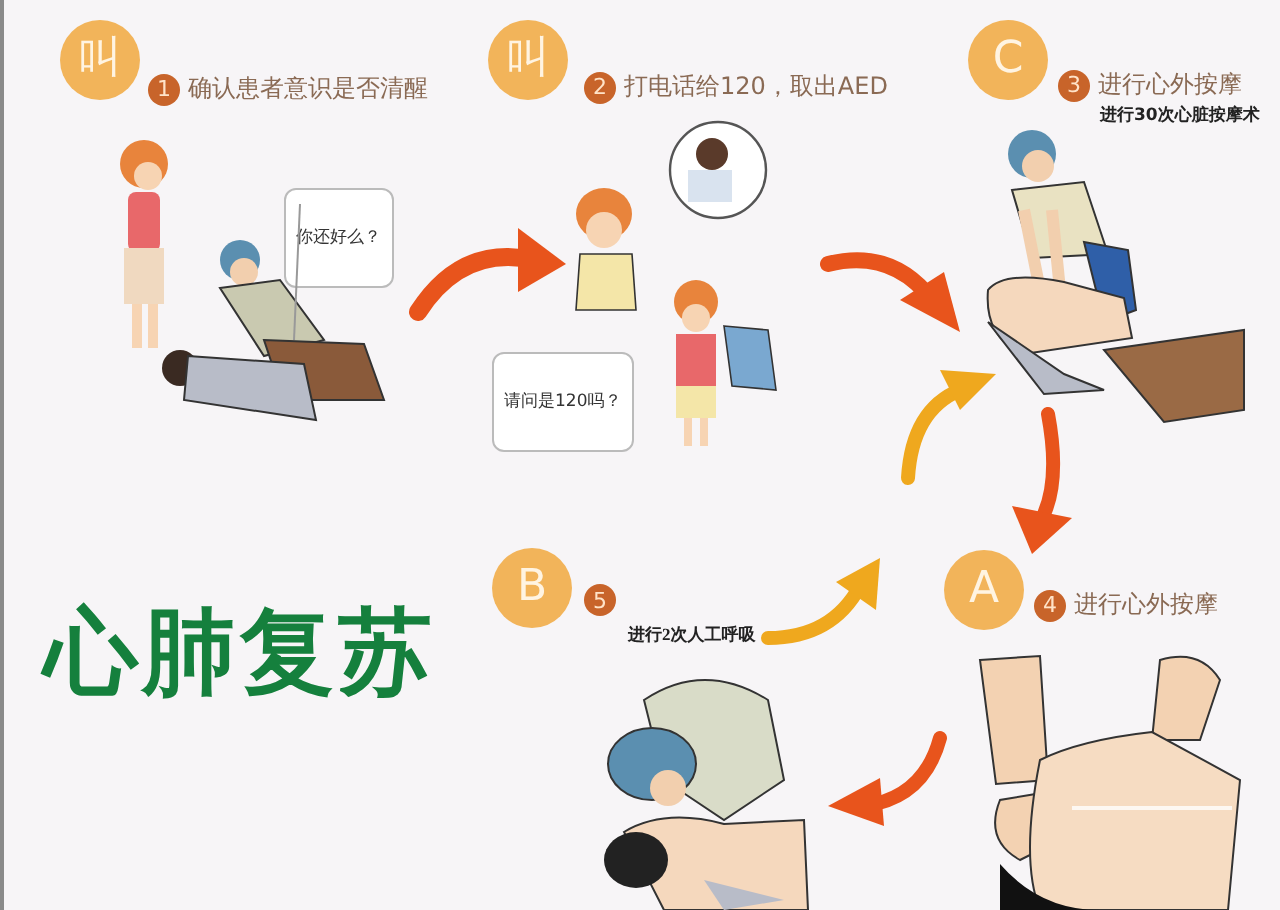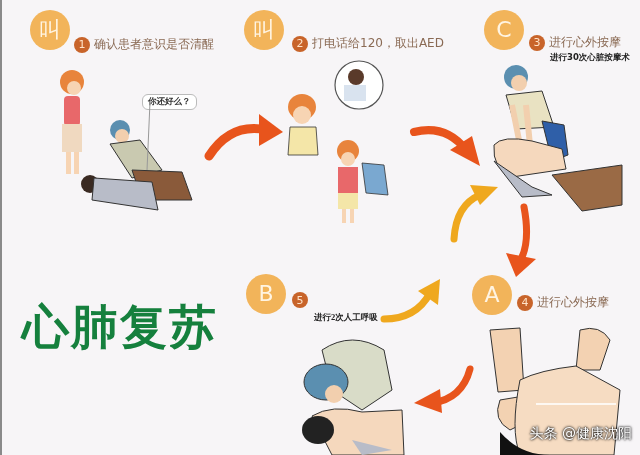--- a/index.html
+++ b/index.html
@@ -30,21 +30,21 @@
     .num {
       width: 16px; height: 16px; border-radius: 50%;
       background: #c8642a; color: #ffe3c8;
       font-size: 11px; display: flex; align-items: center; justify-content: center;
     }
     .sub {
       position: absolute; font-size: 8.5px; color: #222; white-space: nowrap; font-weight: bold;
     }
     .bubble {
       position: absolute; background: #fff; border: 1px solid #bbb; border-radius: 6px;
-      font-size: 8.5px; color: #333; padding: 1px 5px; white-space: nowrap; font-weight: bold;
+      font-size: 8.5px; color: #333; padding: 18px 5px; white-space: nowrap;
     }
     .title {
       position: absolute; left: 20px; font-family: "DejaVu Sans", sans-serif;
       font-weight: bold; color: #15803d; font-size: 47px; letter-spacing: 2px; line-height: 1;
     }
     .watermark {
       position: absolute; right: 8px; bottom: 12px; color: #fff; font-size: 14px;
       text-shadow: 0 0 2px #000, 0 0 3px #000;
     }
     svg { position: absolute; overflow: visible; }
@@ -87,20 +87,21 @@
     <polygon points="52,2 76,20 52,34" fill="#e8541c"></polygon>
   </svg>
 
   <div class="badge" style="left:242px;top:10px;">
       <span>叫</span>
     </div>
   <div class="step" style="left:290px;top:35px;">
     <span class="num">2</span>
     <span>打电话给120，取出AED</span>
   </div>
+  <div class="bubble" style="left:244px;top:176px;">请问是120吗？</div>
 
   <svg style="left:262px;top:55px;" width="150" height="170">
 
     <circle cx="95" cy="30" r="24" fill="#fff" stroke="#555" stroke-width="1.2"></circle>
     <circle cx="92" cy="22" r="8" fill="#5a3a2a"></circle>
     <rect x="80" y="30" width="22" height="16" fill="#d9e3ef"></rect>
 
     <ellipse cx="38" cy="52" rx="14" ry="13" fill="#e8843c"></ellipse>
     <circle cx="38" cy="60" r="9" fill="#f7d4b3"></circle>
     <path d="M26 72 L52 72 L54 100 L24 100 Z" fill="#f4e6a8" stroke="#333" stroke-width="0.8"></path>
@@ -188,14 +189,13 @@
     <path d="M30 20 Q60 0 92 20 L100 60 L70 80 L40 60 Z" fill="#d9dcc8" stroke="#333" stroke-width="1"></path>
     <ellipse cx="34" cy="52" rx="22" ry="18" fill="#5b8fb0" stroke="#333" stroke-width="1"></ellipse>
     <circle cx="42" cy="64" r="9" fill="#f2cfae"></circle>
     <path d="M20 86 Q40 74 70 82 L110 80 L112 125 L40 125 Z" fill="#f5d8bd" stroke="#333" stroke-width="1"></path>
     <ellipse cx="26" cy="100" rx="16" ry="14" fill="#222"></ellipse>
     <path d="M60 110 L100 120 L70 125 Z" fill="#b8bcc8"></path>
   </svg>
 
   <div class="title" style="top:303px;">心肺复苏</div>
 
-  <div class="watermark">头条 @健康沈阳</div>
 </div>
 
 </body></html>

